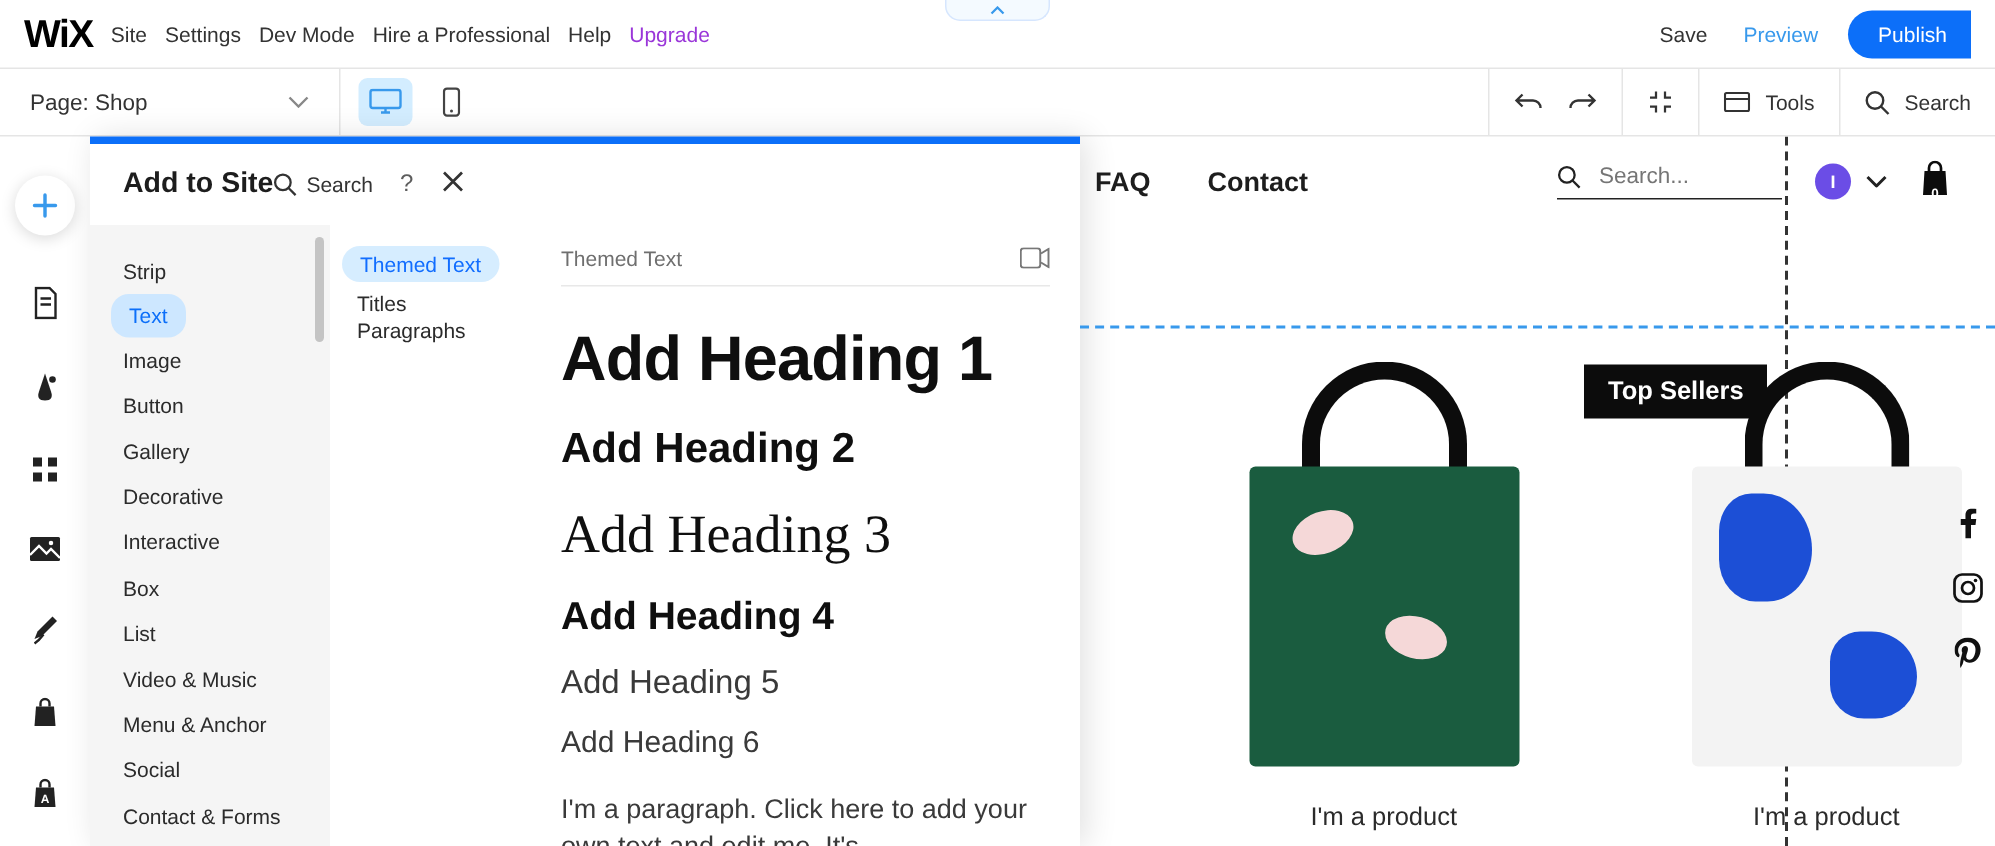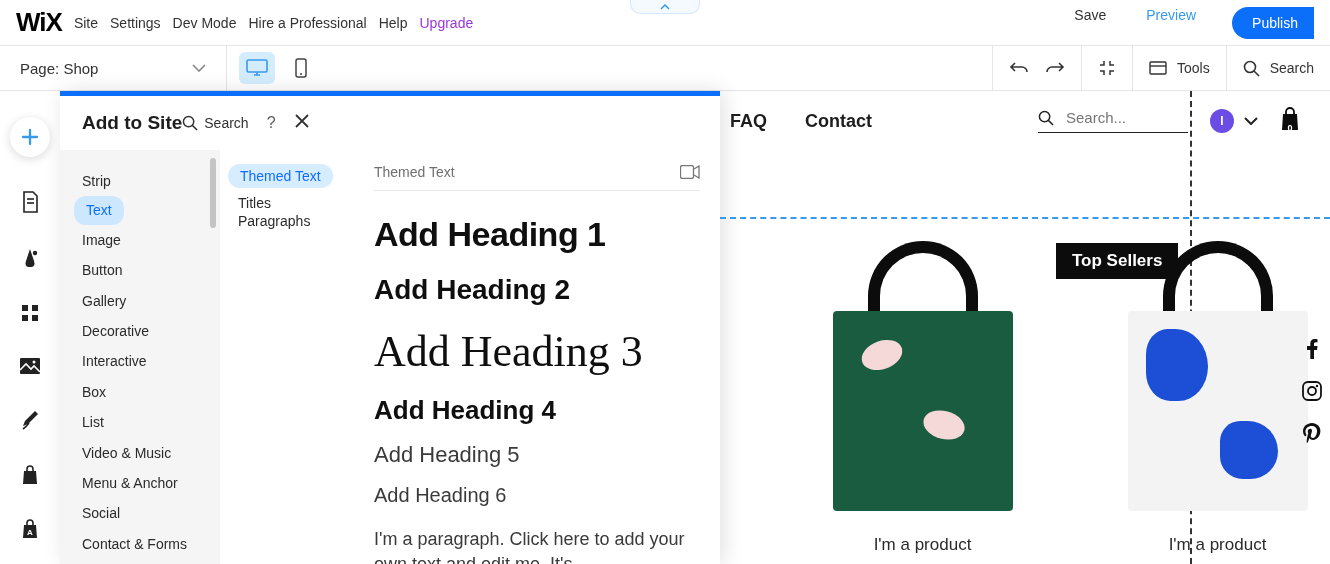--- a/index.html
+++ b/index.html
@@ -2,21 +2,21 @@
 <html><head>
 <meta charset="utf-8">
 <style>
 *{margin:0;padding:0;box-sizing:border-box;font-family:Arial,Helvetica,sans-serif}
 body{width:1330px;height:564px;overflow:hidden;background:#fff;position:relative}
 .topbar{height:46px;border-bottom:1px solid #e5e5e5;display:flex;align-items:center;padding:0 16px;justify-content:space-between}
 .topbar-left{display:flex;align-items:center;gap:12px}
 .wix-logo{font-weight:900;font-size:26px;letter-spacing:-1px;color:#000}
 .menu-item{font-size:14px;color:#333;cursor:pointer}
 .menu-upgrade{color:#9a36d9}
-.topbar-right{display:flex;align-items:flex-start;gap:16px}
+.topbar-right{display:flex;align-items:center;gap:0}
 .save-btn{font-size:14px;color:#333;margin-right:24px;cursor:pointer}
 .preview-btn{font-size:14px;color:#3899ec;margin-right:20px;cursor:pointer}
 .publish-btn{background:#0c6ff9;color:#fff;border-radius:20px 0 0 20px;padding:8px 16px 8px 20px;font-size:14px;cursor:pointer}
 .top-tab{position:absolute;top:0;left:50%;transform:translateX(-50%);width:70px;height:14px;border:1px solid #d6e6fe;border-top:none;border-radius:0 0 10px 10px;background:#f4faff;display:flex;align-items:center;justify-content:center}
 .top-tab svg{width:10px;height:6px}
 .toolbar{height:45px;border-bottom:1px solid #e5e5e5;display:flex;align-items:center;justify-content:space-between}
 .toolbar-left{display:flex;align-items:center;height:100%}
 .page-selector{width:226px;padding:0 20px;display:flex;align-items:center;justify-content:space-between;height:100%;cursor:pointer}
 .page-label{font-size:15px;color:#333}
 .device-group{display:flex;align-items:center;border-left:1px solid #e5e5e5;height:100%;padding:0 12px;gap:8px}
@@ -43,23 +43,23 @@
 .cat-col{width:160px;padding:16px 0 16px 22px;background:#f5f5f5;overflow-y:auto;position:relative}
 .cat-item{font-size:14px;color:#2b2b2b;padding:4px 0;cursor:pointer;line-height:1.6;display:inline-block}
 .cat-item.active{background:#cde7ff;color:#0c6ff9;border-radius:12px;padding:3px 12px;margin-left:-8px}
 .scrollbar{position:absolute;right:4px;top:8px;width:6px;height:70px;background:#c4c4c4;border-radius:3px}
 .sub-col{width:134px;padding:14px 0 0 18px;background:#fff;overflow:hidden}
 .sub-item{font-size:14px;color:#2b2b2b;padding:4px 0 8px;cursor:pointer}
 .sub-item.active{background:#d6edff;color:#116dff;border-radius:14px;padding:4px 12px;margin-left:-10px;display:inline-block;margin-bottom:6px}
 .preview-col{flex:1;background:#fff;padding:14px 20px 0 20px;overflow:hidden}
 .sect-hdr{display:flex;align-items:center;justify-content:space-between;border-bottom:1px solid #e8e8e8;padding-bottom:10px;margin-bottom:24px}
 .sect-hdr span{font-size:14px;color:#6f6f6f}
-.h1{font-size:34px;font-weight:700;color:#0f0f0f;margin-bottom:20px;letter-spacing:-0.5px}
+.h1{font-size:42px;font-weight:700;color:#0f0f0f;margin-bottom:20px;letter-spacing:-0.5px}
 .h2{font-size:28px;font-weight:700;color:#0f0f0f;margin-bottom:20px}
-.h3{font-size:44px;font-weight:300;color:#0f0f0f;margin-bottom:18px;font-family:Georgia,serif}
+.h3{font-size:36px;font-weight:300;color:#0f0f0f;margin-bottom:18px;font-family:Georgia,serif}
 .h4{font-size:26px;font-weight:700;color:#0f0f0f;margin-bottom:16px}
 .h5{font-size:22px;font-weight:300;color:#3a3a3a;margin-bottom:16px}
 .h6{font-size:20px;font-weight:300;color:#3a3a3a;margin-bottom:20px}
 .para{font-size:18px;color:#3a3a3a;line-height:1.4}
 .canvas{flex:1;position:relative;overflow:hidden}
 .site-header{height:60px;display:flex;align-items:center;justify-content:space-between;padding:0 30px 0 10px}
 .site-nav{display:flex;gap:38px;font-size:18px;font-weight:700;color:#1d1d1d}
 .site-nav span{cursor:pointer}
 .site-right{display:flex;align-items:center;gap:22px}
 .site-search{display:flex;align-items:center;gap:12px;border-bottom:1px solid #222;padding:0 0 6px;width:150px}

